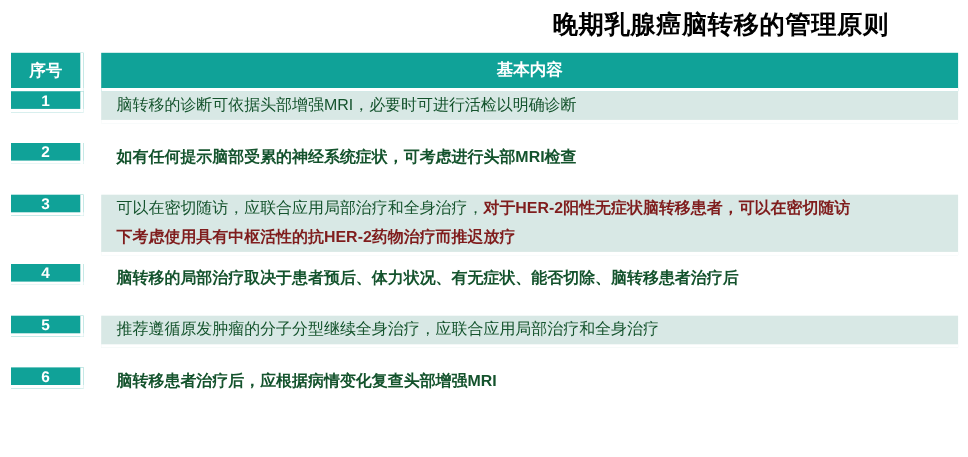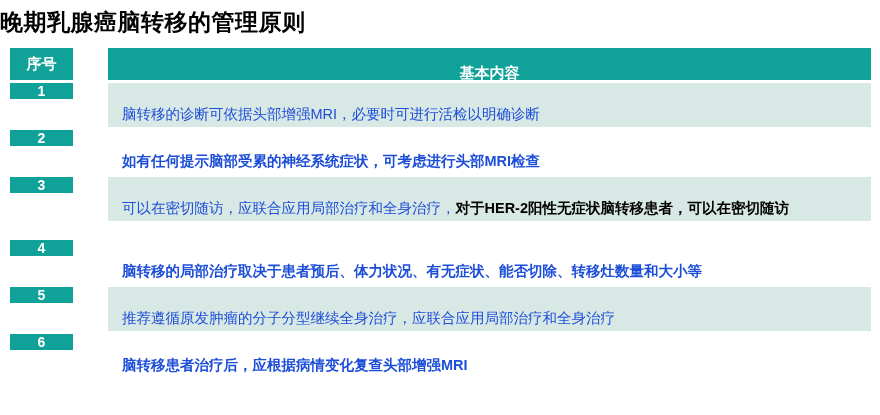--- a/index.html
+++ b/index.html
@@ -20,21 +20,21 @@
     height: 415px;
     background: #ffffff;
   }
 
   
   .title {
     position: absolute;
     left: 0;
     top: 6px;
     width: 808px;
-    text-align: left;
+    text-align: right;
     font-size: 23px;
     font-weight: bold;
     color: #000000;
     letter-spacing: 0.5px;
     line-height: 32px;
     white-space: nowrap;
   }
 
   
   .table {
@@ -67,26 +67,25 @@
     border-bottom: 3px solid #ffffff;
     border-right: 3px solid #ffffff;
   }
 
   .cell-body {
     flex: 1 1 auto;
     box-sizing: border-box;
     display: flex;
     flex-direction: column;
     justify-content: center;
-    padding: 18px 0 0 14px;
+    padding: 0 0 0 14px;
     font-size: 14.5px;
     color: #1a1a1a;
     line-height: 26px;
     border-bottom: 3px solid #ffffff;
-    margin-left: 16px;
   }
 
   
   .row-header .cell-num {
     background: #10a298;
     font-size: 15px;
     font-weight: bold;
     height: 35px;
   }
   .row-header .cell-body {
@@ -108,24 +107,24 @@
 
   .h1r { height: 47px; }
   .h2r { height: 47px; }
   .h3r { height: 63px; }
   .h4r { height: 47px; }
   .h5r { height: 47px; }
   .h6r { height: 47px; }
 
   .line { display: block; white-space: nowrap; }
   .red {
-    color: #000000;
+    color: #7f1d1d;
     font-weight: bold;
   }
-  .blk { color: #1d4ed8; }
+  .blk { color: #14532d; }
 </style>
 </head>
 <body>
 
 <div id="page">
 
   <div class="title">晚期乳腺癌脑转移的管理原则</div>
 
   <div class="table">
 
@@ -151,28 +150,31 @@
         </span>
       </div>
     </div>
 
     <div class="table-row band-tint h3r">
       <div class="cell-num">3</div>
       <div class="cell-body">
         <span class="line">
           <span class="blk">可以在密切随访，应联合应用局部治疗和全身治疗，</span><span class="red">对于HER-2阳性无症状脑转移患者，可以在密切随访</span>
         </span>
+        <span class="line">
+          <span class="red">下考虑使用具有中枢活性的抗HER-2药物治疗而推迟放疗</span>
+        </span>
       </div>
     </div>
 
     <div class="table-row band-plain h4r">
       <div class="cell-num">4</div>
       <div class="cell-body">
         <span class="line">
-          <span class="blk">脑转移的局部治疗取决于患者预后、体力状况、有无症状、能否切除、转移灶数量和大小等</span>
+          <span class="blk">脑转移的局部治疗取决于患者预后、体力状况、有无症状、能否切除、脑转移患者治疗后</span>
         </span>
       </div>
     </div>
 
     <div class="table-row band-tint h5r">
       <div class="cell-num">5</div>
       <div class="cell-body">
         <span class="line">
           <span class="blk">推荐遵循原发肿瘤的分子分型继续全身治疗，应联合应用局部治疗和全身治疗</span>
         </span>

